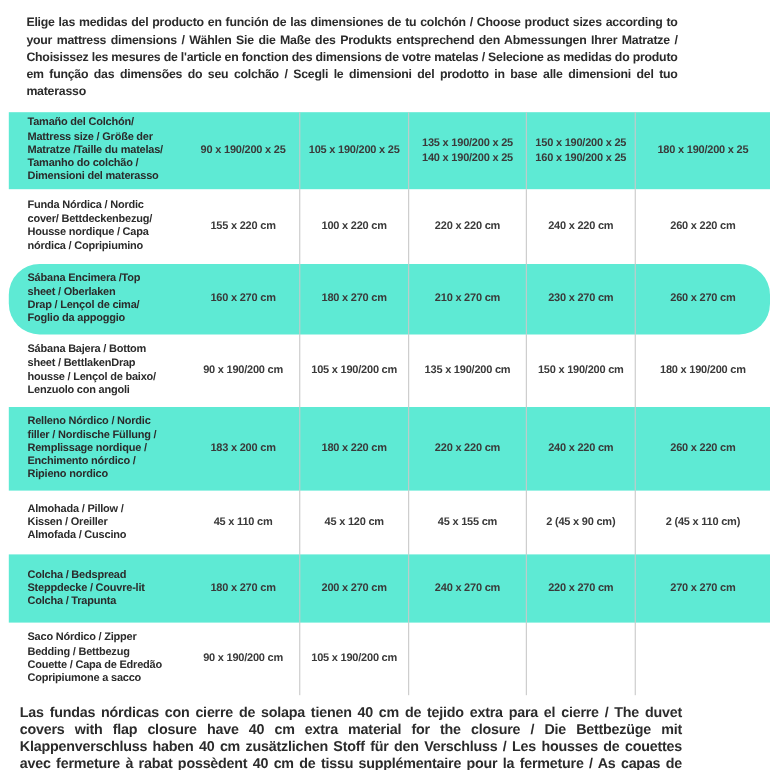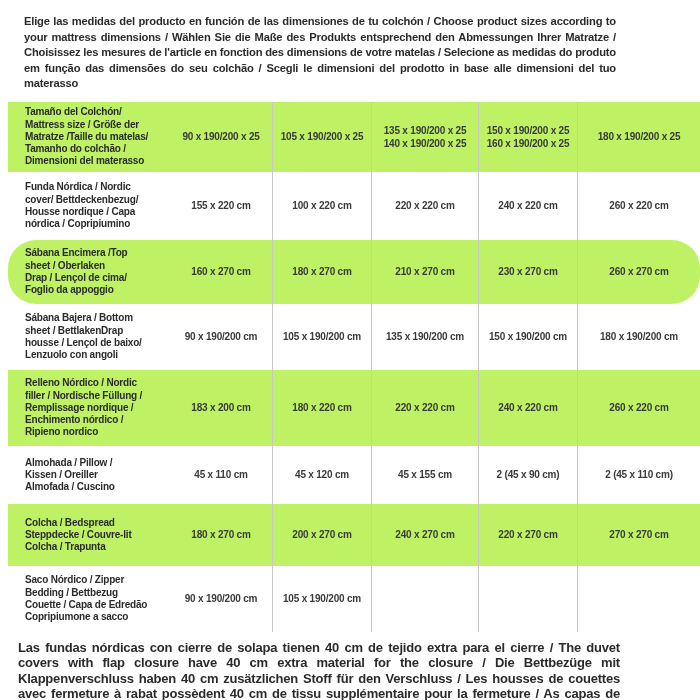--- a/index.html
+++ b/index.html
@@ -30,21 +30,21 @@
     color: #2b2b2b;
   }
   .size-table {
     margin: 10px 0 0 8px;
     width: 692px;
   }
   .t-row {
     display: flex;
     align-items: stretch;
   }
-  .t-row.stripe { background: #bef264; }
+  .t-row.stripe { background: #5eead4; }
   .cell {
     display: flex;
     align-items: center;
     box-sizing: border-box;
     font-weight: bold;
     letter-spacing: -0.2px;
   }
   .lab {
     width: 162px;
     padding-left: 17px;

